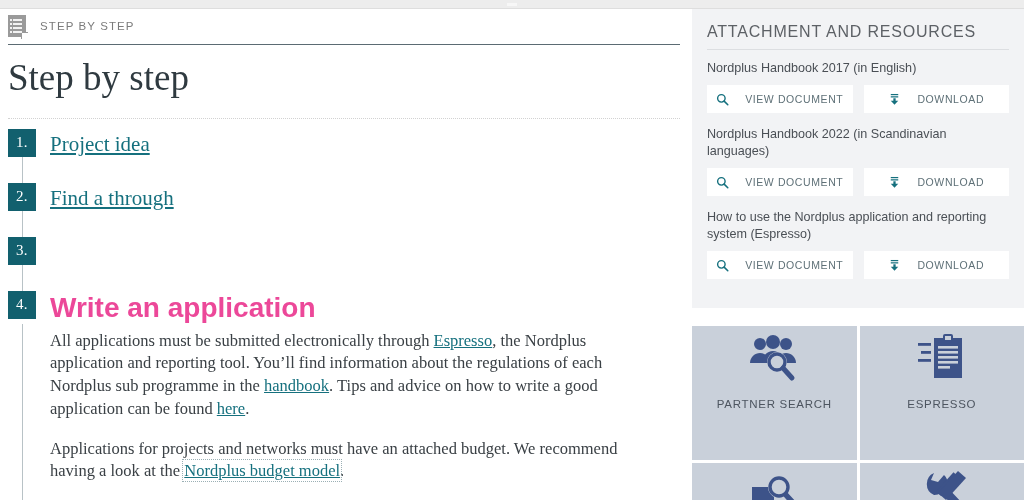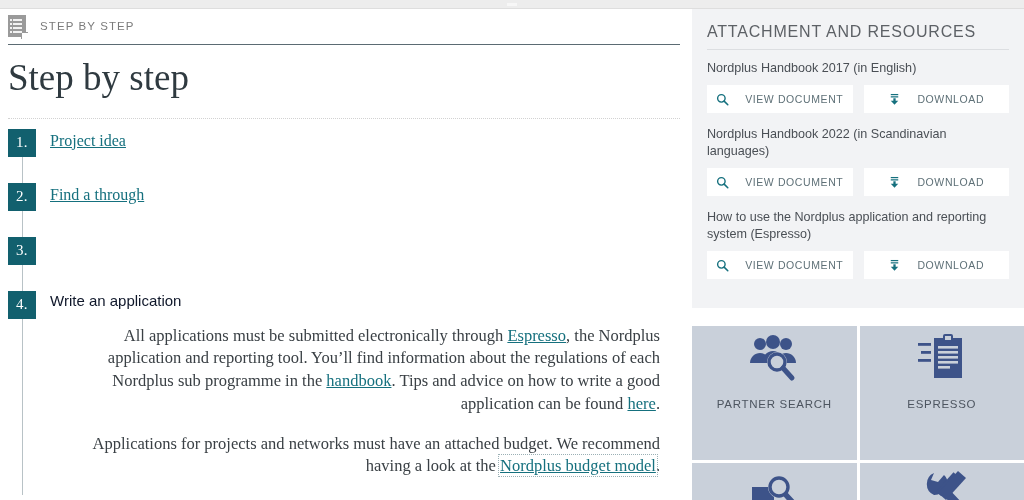--- a/index.html
+++ b/index.html
@@ -70,41 +70,40 @@
   .steps { margin-top:10px; padding-left:4px; }
   .step { display:flex; align-items:flex-start; }
   .badge {
     flex:0 0 auto; width:28px; height:28px; background:#12606e;
     color:#ffffff; font-family:"Liberation Serif", serif;
     font-size:15px; display:flex; align-items:center; justify-content:center;
     letter-spacing:0.3px;
   }
   .step-link {
     margin-left:14px; font-family:"Liberation Serif", serif;
-    color:#15707e; font-size:16px; text-decoration:underline;
+    color:#15707e; font-size:21px; text-decoration:underline;
     padding-top:3px; cursor:pointer; white-space:nowrap;
   }
   .step-link.big { font-size:21px; }
   .connector { width:28px; display:flex; justify-content:center; }
   .connector .line { width:1px; height:26px; background:#b8c2c6; }
 
   .step4-head {
-    margin-left:14px; padding-top:1px; font-size:15px; color:#0f172a;
-    font-family:"Liberation Sans", sans-serif; font-weight:400;
+    margin-left:14px; padding-top:1px; font-size:28px; color:#ec4899;
+    font-family:"Liberation Sans", sans-serif; font-weight:700;
   }
   .step4-wrap { display:flex; align-items:flex-start; }
   .step4-body-row { display:flex; }
   .step4-rail { width:28px; display:flex; justify-content:center; }
   .step4-rail .line { width:1px; background:#b8c2c6; height:100%; min-height:120px; }
   .body-text {
     margin-left:14px; width:610px;
     font-family:"Liberation Serif", serif;
     font-size:16.5px; line-height:1.38; color:#3a4045;
     padding-top:6px;
-    text-align:right;
   }
   .body-text p { margin:0 0 17px 0; }
   .body-text a { color:#15707e; text-decoration:underline; cursor:pointer; }
   .body-text a.focused { outline:1px dotted #9bb0b5; outline-offset:1px; }
 
   
   .sidebar {
     position:absolute; left:692px; top:9px; width:332px; height:491px;
     background:#ffffff;
   }

